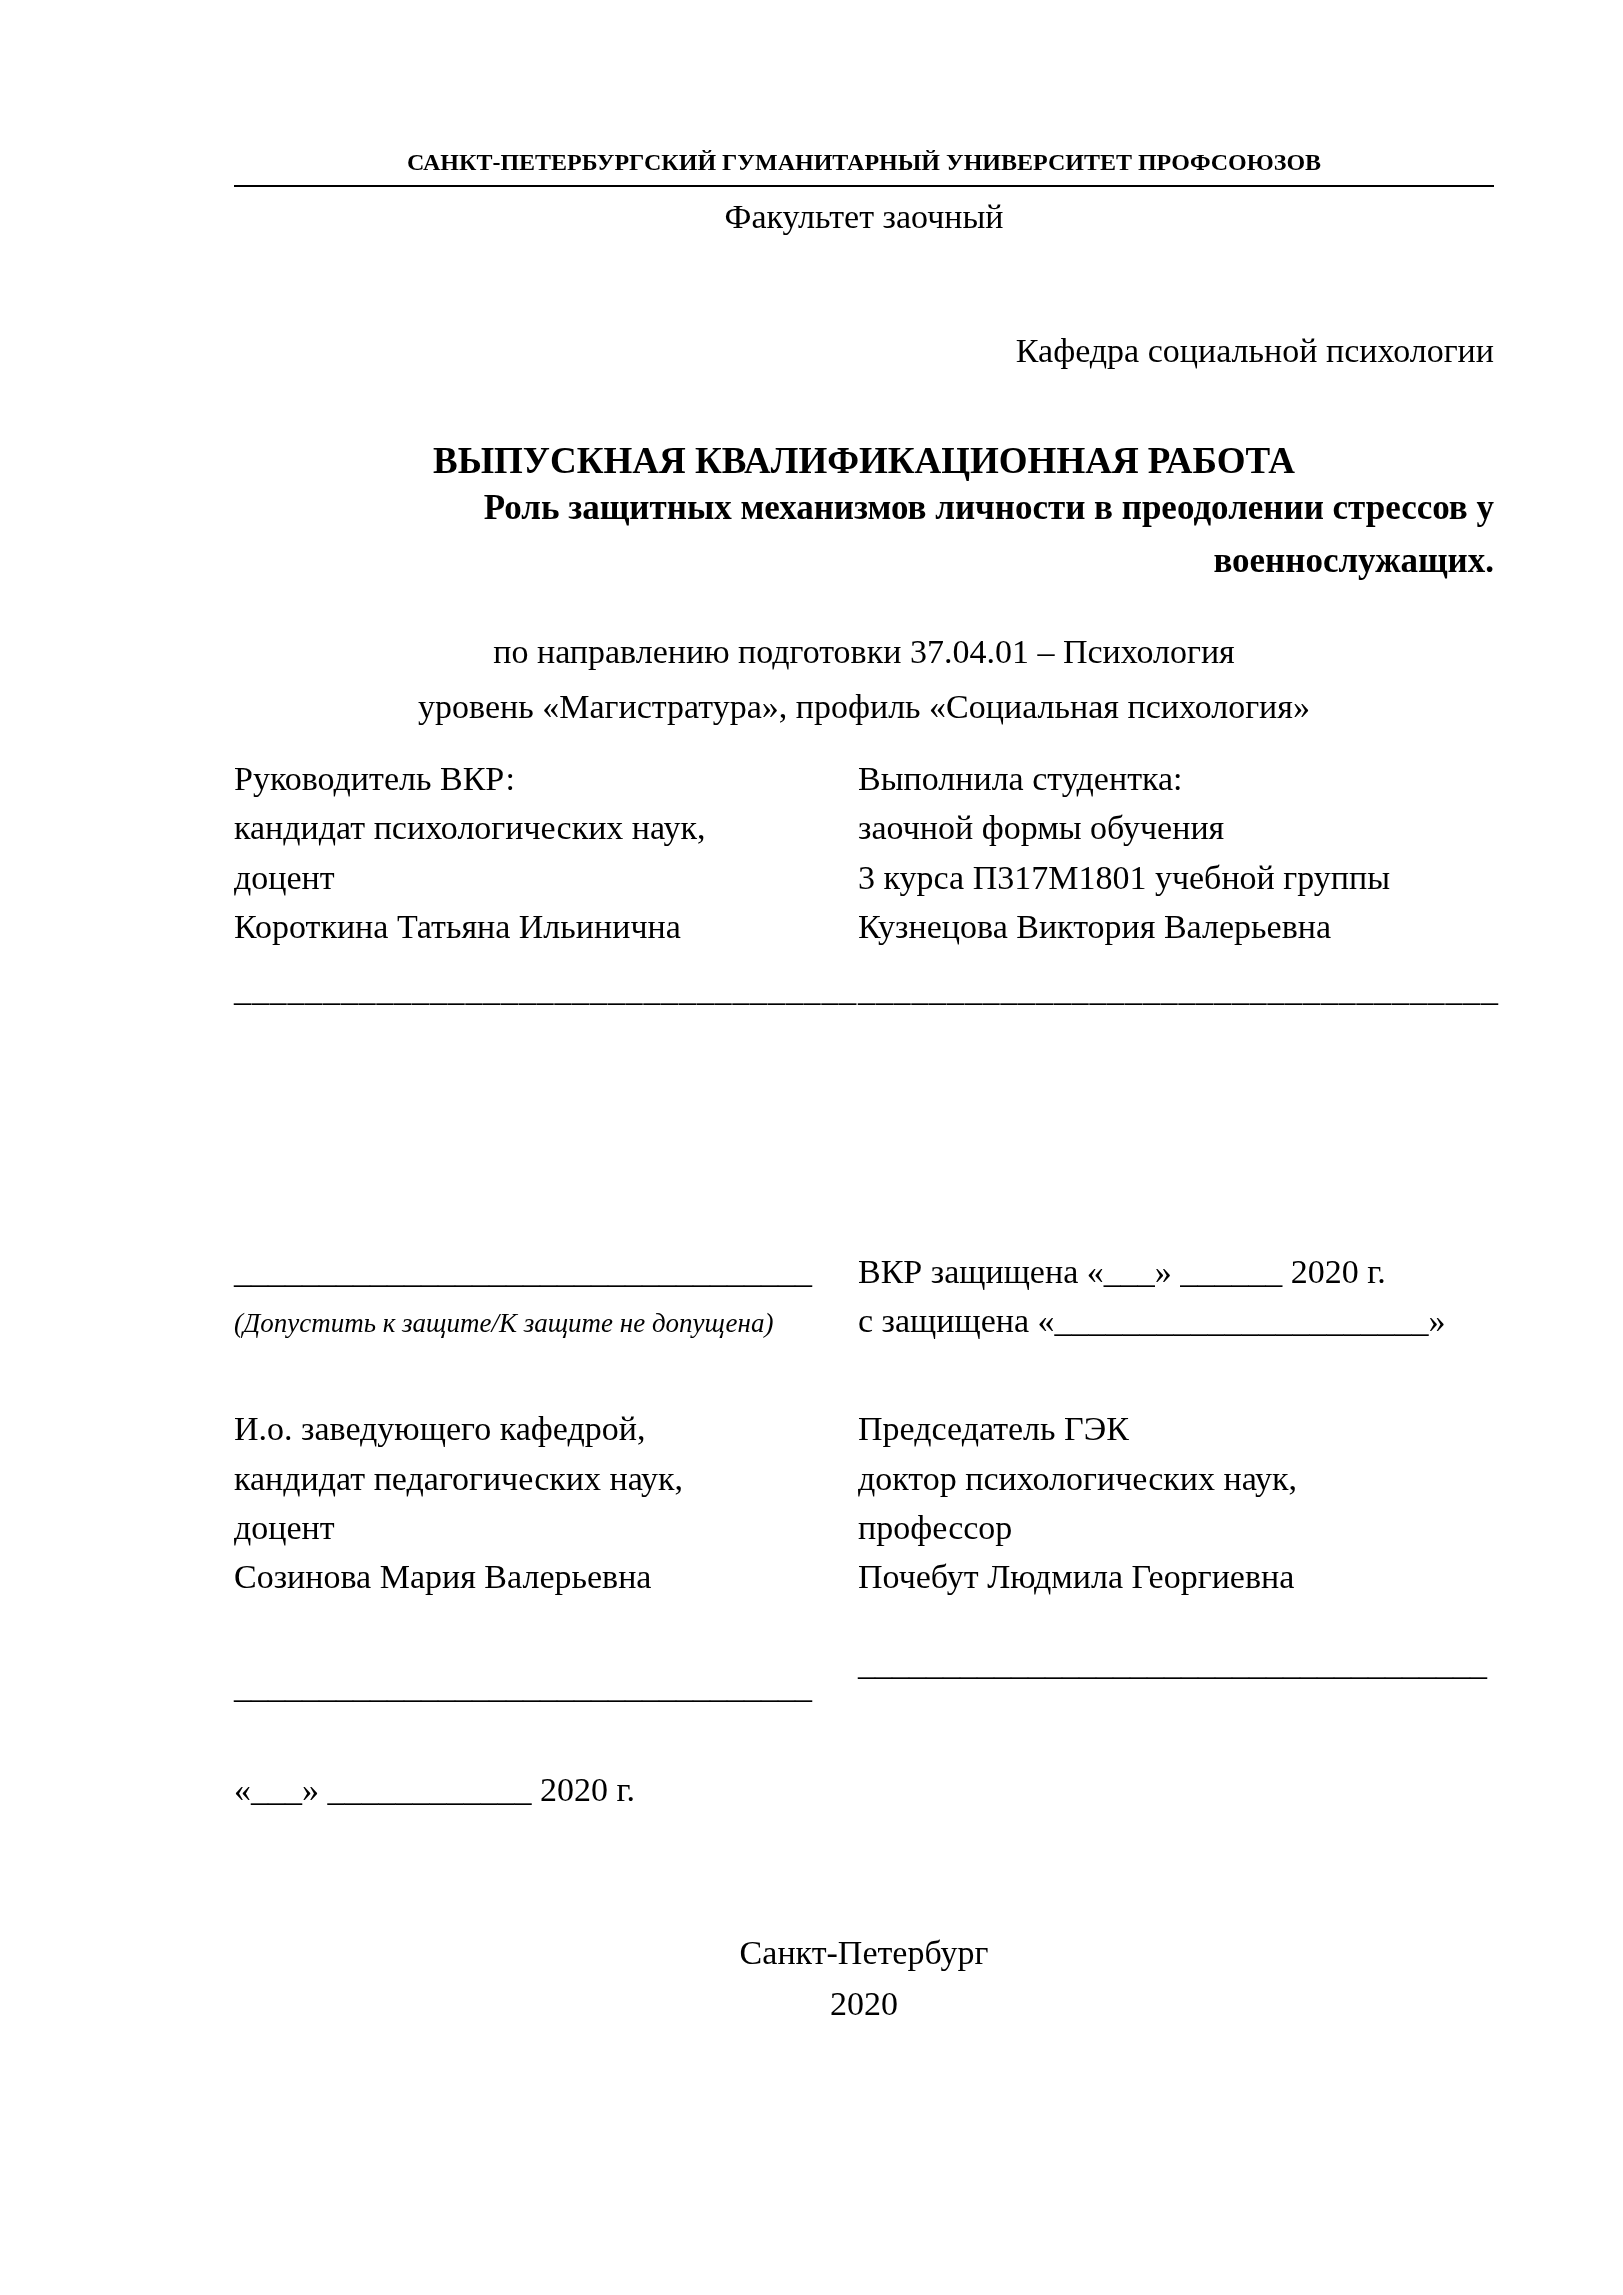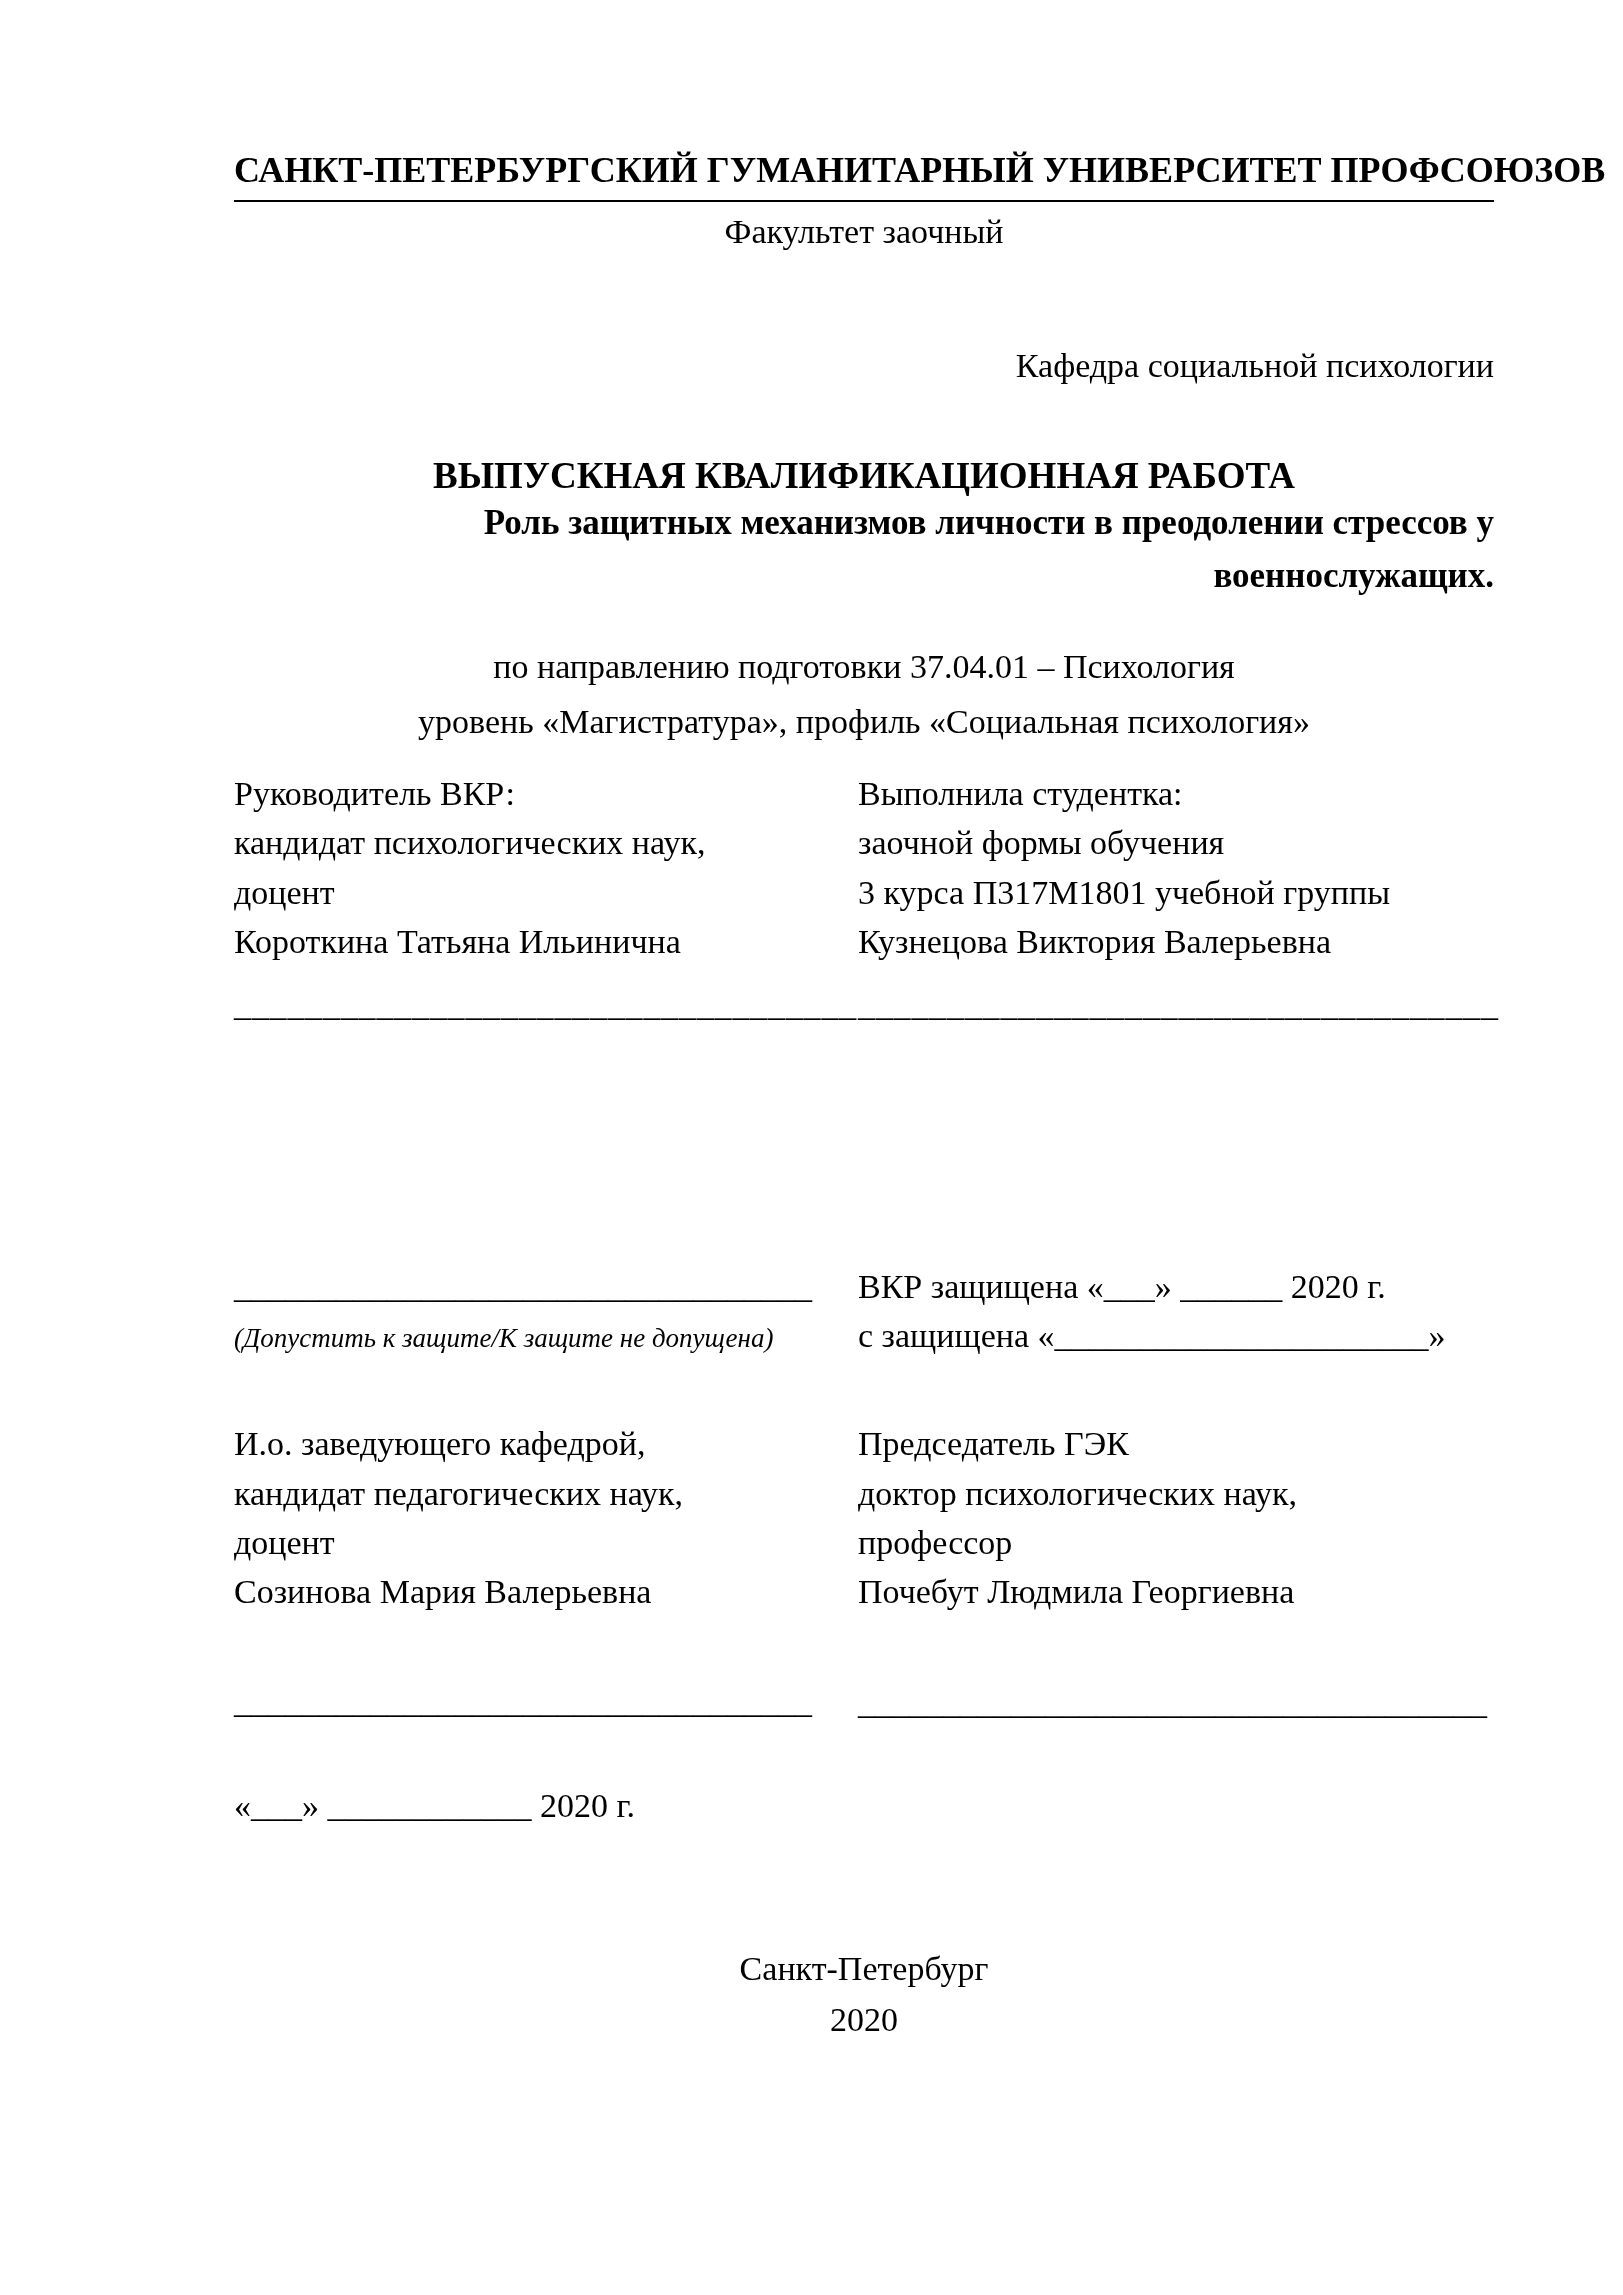--- a/index.html
+++ b/index.html
@@ -22,21 +22,21 @@
     background: #ffffff;
   }
   .content {
     position: absolute;
     left: 234px;
     top: 149px;
     width: 1260px;
     font-size: 34px;
   }
   .university {
-    font-size: 36px;
+    font-size: 24px;
     font-weight: bold;
     text-align: center;
     padding-bottom: 9.4px;
     border-bottom: 2.4px solid #000000;
     white-space: nowrap;
   }
   .faculty {
     text-align: center;
     margin-top: 11px;
   }
@@ -80,21 +80,21 @@
     letter-spacing: 0.8px;
   }
   .section-2 { margin-top: 232px; }
   .admission-note {
     font-style: italic;
     font-size: 27px;
     margin-top: 7.9px;
   }
   .section-3 { margin-top: 59px; }
   .sig-left-3 { margin-top: 61px; }
-  .sig-right-3 { margin-top: 62px; }
+  .sig-right-3 { margin-top: 38px; }
   .date-line { margin-top: 59px; }
   .city-block {
     margin-top: 118px;
     text-align: center;
     line-height: 1.5;
   }
   .bold { font-weight: normal; }
   span.inline { display: inline; }
   .block { display: block; }
 </style>

